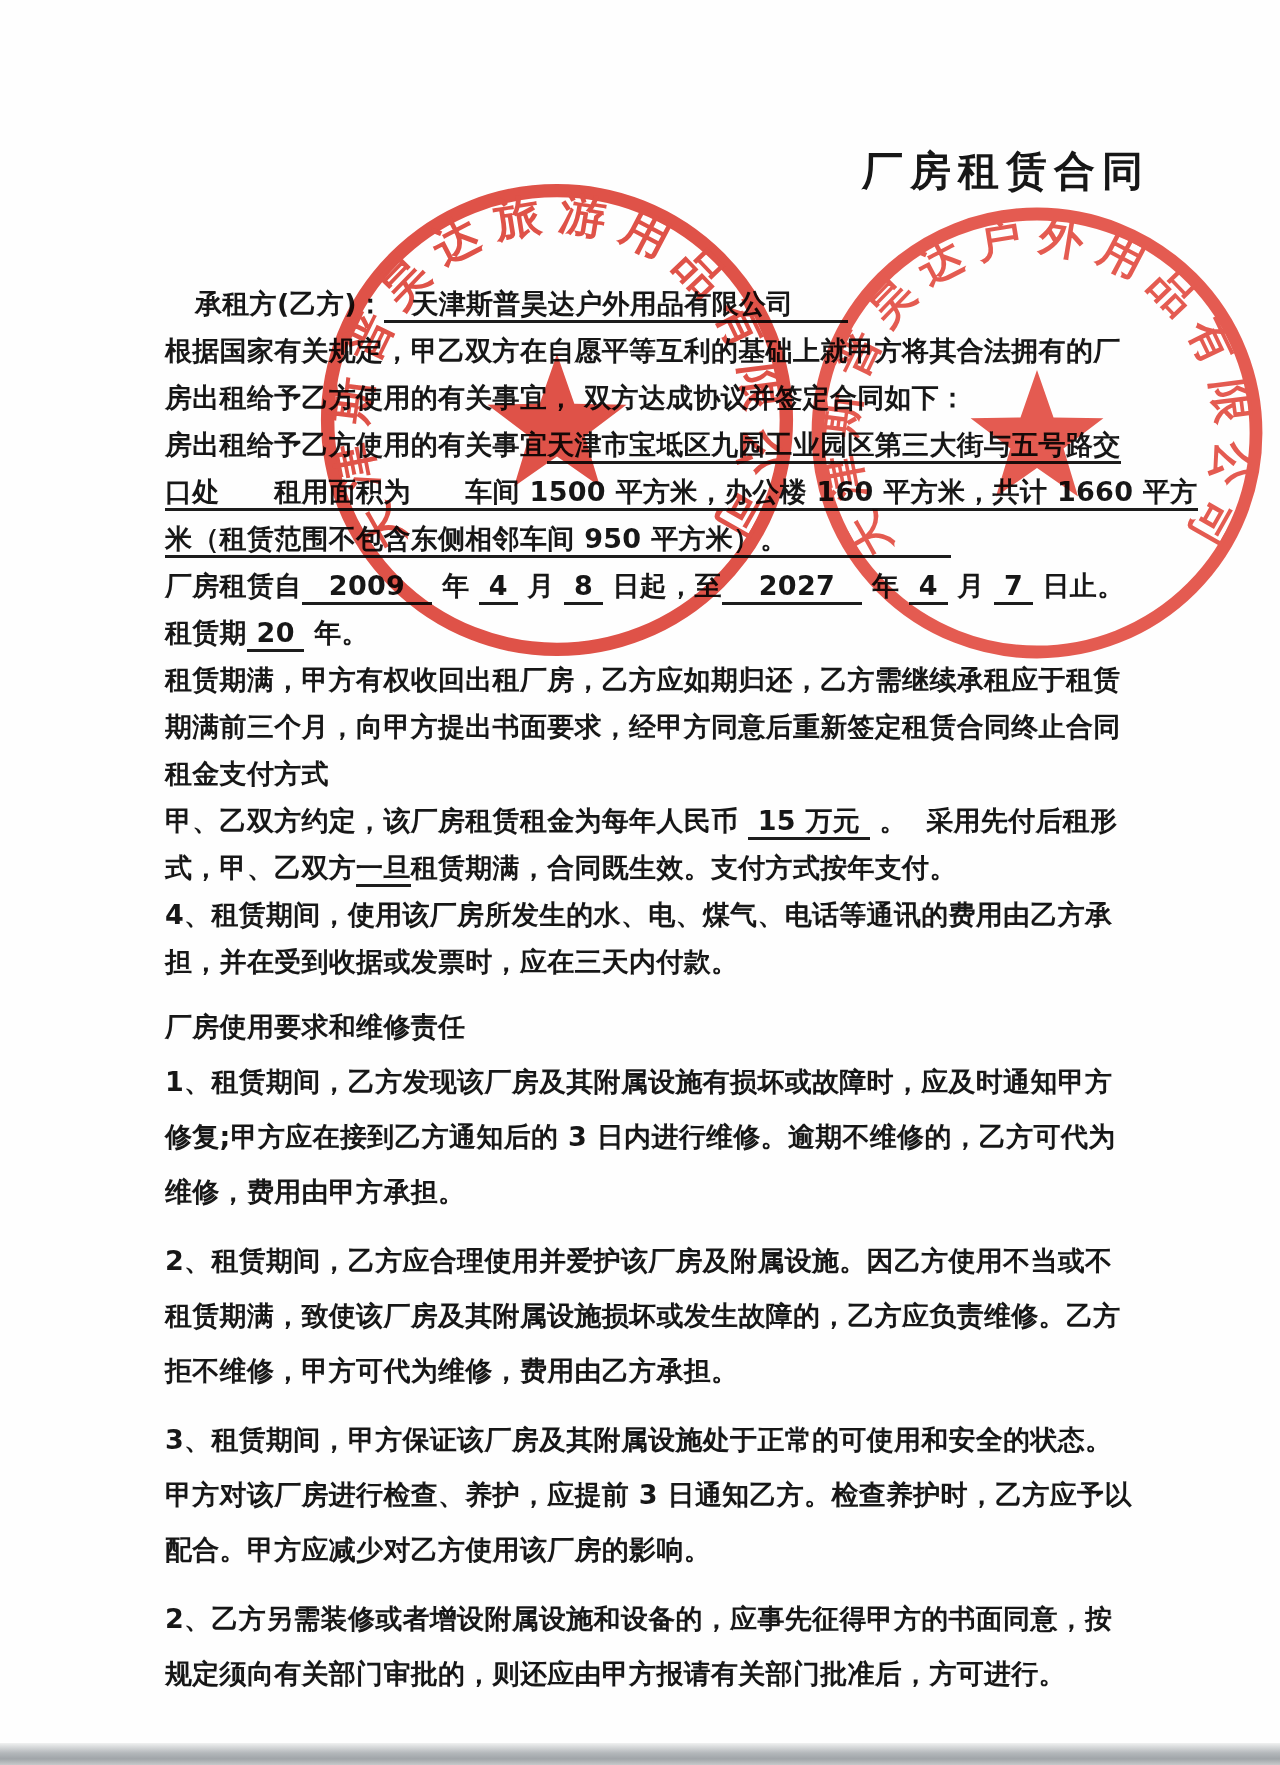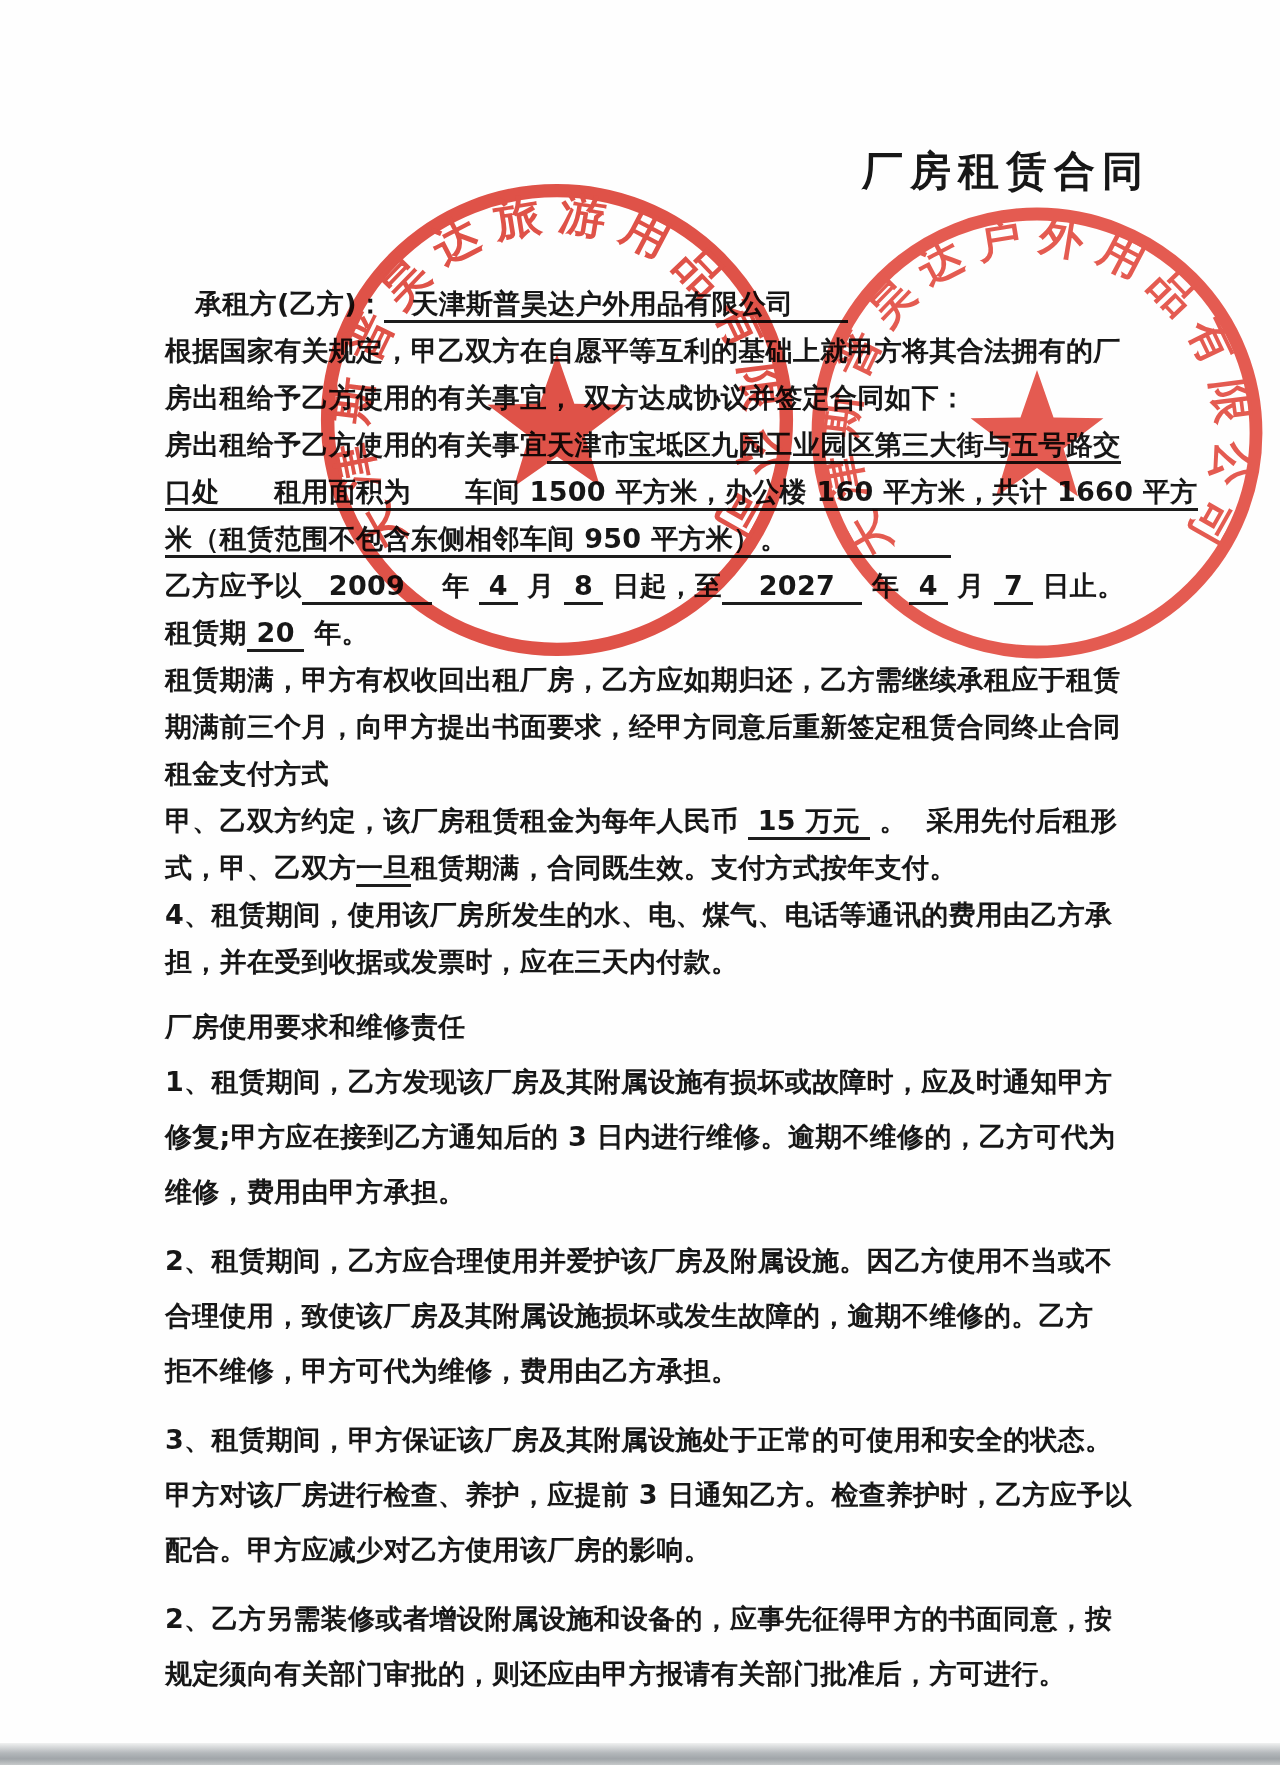--- a/index.html
+++ b/index.html
@@ -39,37 +39,37 @@
 
   <div class="title">厂房租赁合同</div>
 
   <div class="doc-body">
       <div class="line ls ind"><span>承租方(乙方)：</span><span class="u">　天津斯普昊达户外用品有限公司　　</span></div>
       <div class="line ls"><span>根据国家有关规定，甲乙双方在自愿平等互利的基础上就甲方将其合法拥有的厂</span></div>
       <div class="line ls"><span>房出租给予乙方使用的有关事宜， 双方达成协议并签定合同如下：</span></div>
       <div class="line ls"><span>房出租给予乙方使用的有关事宜</span><span class="u">天津市宝坻区九园工业园区第三大街与五号路交</span></div>
       <div class="line ls"><span class="u">口处　　租用面积为　　车间 1500 平方米，办公楼 160 平方米，共计 1660 平方</span></div>
       <div class="line ls"><span class="u">米（租赁范围不包含东侧相邻车间 950 平方米）。　　　　　　</span></div>
-      <div class="line ls"><span>乙方应予以</span><span class="u">　2009　</span><span> 年 </span><span class="u"> 4 </span><span> 月 </span><span class="u"> 8 </span><span> 日起，至</span><span class="u">　 2027　</span><span> 年 </span><span class="u"> 4 </span><span> 月 </span><span class="u"> 7 </span><span> 日止。</span></div>
+      <div class="line ls"><span>厂房租赁自</span><span class="u">　2009　</span><span> 年 </span><span class="u"> 4 </span><span> 月 </span><span class="u"> 8 </span><span> 日起，至</span><span class="u">　 2027　</span><span> 年 </span><span class="u"> 4 </span><span> 月 </span><span class="u"> 7 </span><span> 日止。</span></div>
       <div class="line ls"><span>租赁期</span><span class="u"> 20 </span><span> 年。</span></div>
       <div class="line ls"><span>租赁期满，甲方有权收回出租厂房，乙方应如期归还，乙方需继续承租应于租赁</span></div>
       <div class="line ls"><span>期满前三个月，向甲方提出书面要求，经甲方同意后重新签定租赁合同终止合同</span></div>
       <div class="line ls"><span>租金支付方式</span></div>
       <div class="line ls"><span>甲、乙双方约定，该厂房租赁租金为每年人民币 </span><span class="u"> 15 万元 </span><span> 。  采用先付后租形</span></div>
       <div class="line ls"><span>式，甲、乙双方</span><span class="u">一旦</span><span>租赁期满，合同既生效。支付方式按年支付。</span></div>
       <div class="line ls"><span>4、租赁期间，使用该厂房所发生的水、电、煤气、电话等通讯的费用由乙方承</span></div>
       <div class="line ls"><span>担，并在受到收据或发票时，应在三天内付款。</span></div>
       <div class="line lb"></div>
       <div class="line ll"><span>厂房使用要求和维修责任</span></div>
       <div class="line ll"><span>1、租赁期间，乙方发现该厂房及其附属设施有损坏或故障时，应及时通知甲方</span></div>
       <div class="line ll"><span>修复;甲方应在接到乙方通知后的 3 日内进行维修。逾期不维修的，乙方可代为</span></div>
       <div class="line ll"><span>维修，费用由甲方承担。</span></div>
       <div class="line lb"></div>
       <div class="line ll"><span>2、租赁期间，乙方应合理使用并爱护该厂房及附属设施。因乙方使用不当或不</span></div>
-      <div class="line ll"><span>合理使用，致使该厂房及其附属设施损坏或发生故障的，逾期不维修的。乙方</span></div>
+      <div class="line ll"><span>租赁期满，致使该厂房及其附属设施损坏或发生故障的，乙方应负责维修。乙方</span></div>
       <div class="line ll"><span>拒不维修，甲方可代为维修，费用由乙方承担。</span></div>
       <div class="line lb"></div>
       <div class="line ll"><span>3、租赁期间，甲方保证该厂房及其附属设施处于正常的可使用和安全的状态。</span></div>
       <div class="line ll"><span>甲方对该厂房进行检查、养护，应提前 3 日通知乙方。检查养护时，乙方应予以</span></div>
       <div class="line ll"><span>配合。甲方应减少对乙方使用该厂房的影响。</span></div>
       <div class="line lb"></div>
       <div class="line ll"><span>2、乙方另需装修或者增设附属设施和设备的，应事先征得甲方的书面同意，按</span></div>
       <div class="line ll"><span>规定须向有关部门审批的，则还应由甲方报请有关部门批准后，方可进行。</span></div>
     </div>
 

